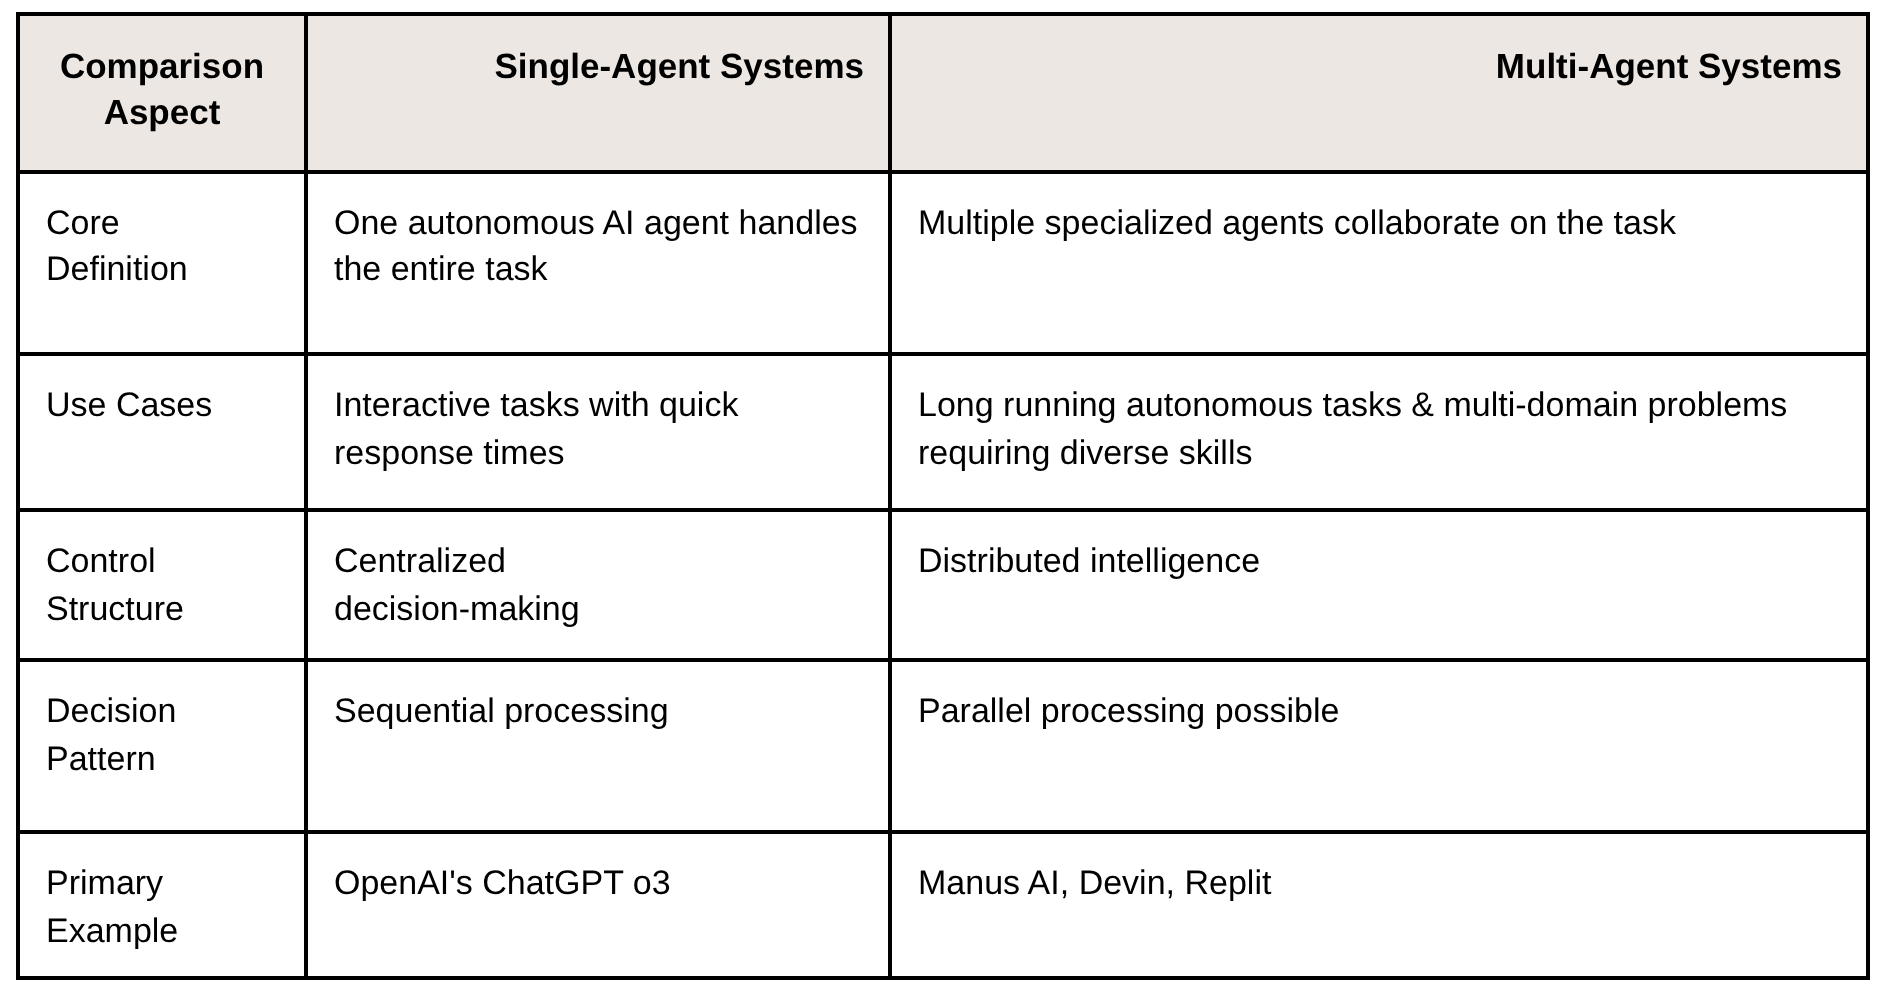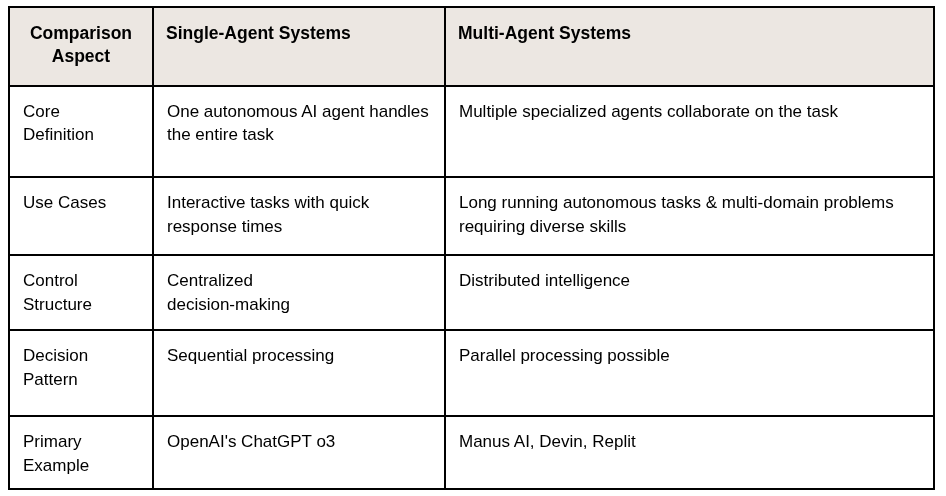--- a/index.html
+++ b/index.html
@@ -50,21 +50,21 @@
     font-size: 17.5px;
     line-height: 1.32;
     padding: 14px 12px 0 12px;
     height: 79px;
   }
   th.head-aspect {
     text-align: center;
   }
   th.head-single,
   th.head-multi {
-    text-align: left;
+    text-align: right;
   }
 
   
   table.comparison-table tbody td {
     background: #ffffff;
     font-weight: normal;
     font-size: 17px;
     line-height: 1.38;
     padding: 13px 13px 0 13px;
   }

